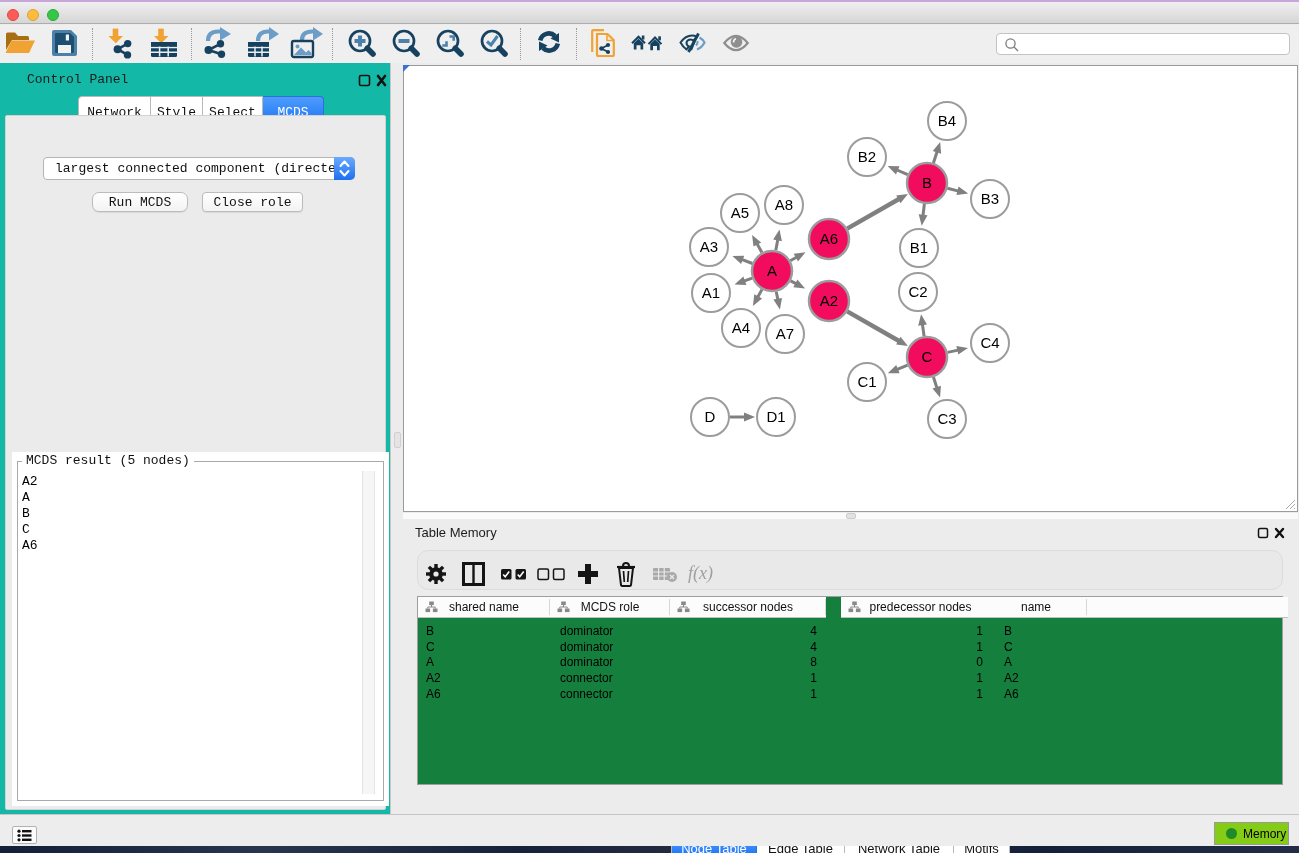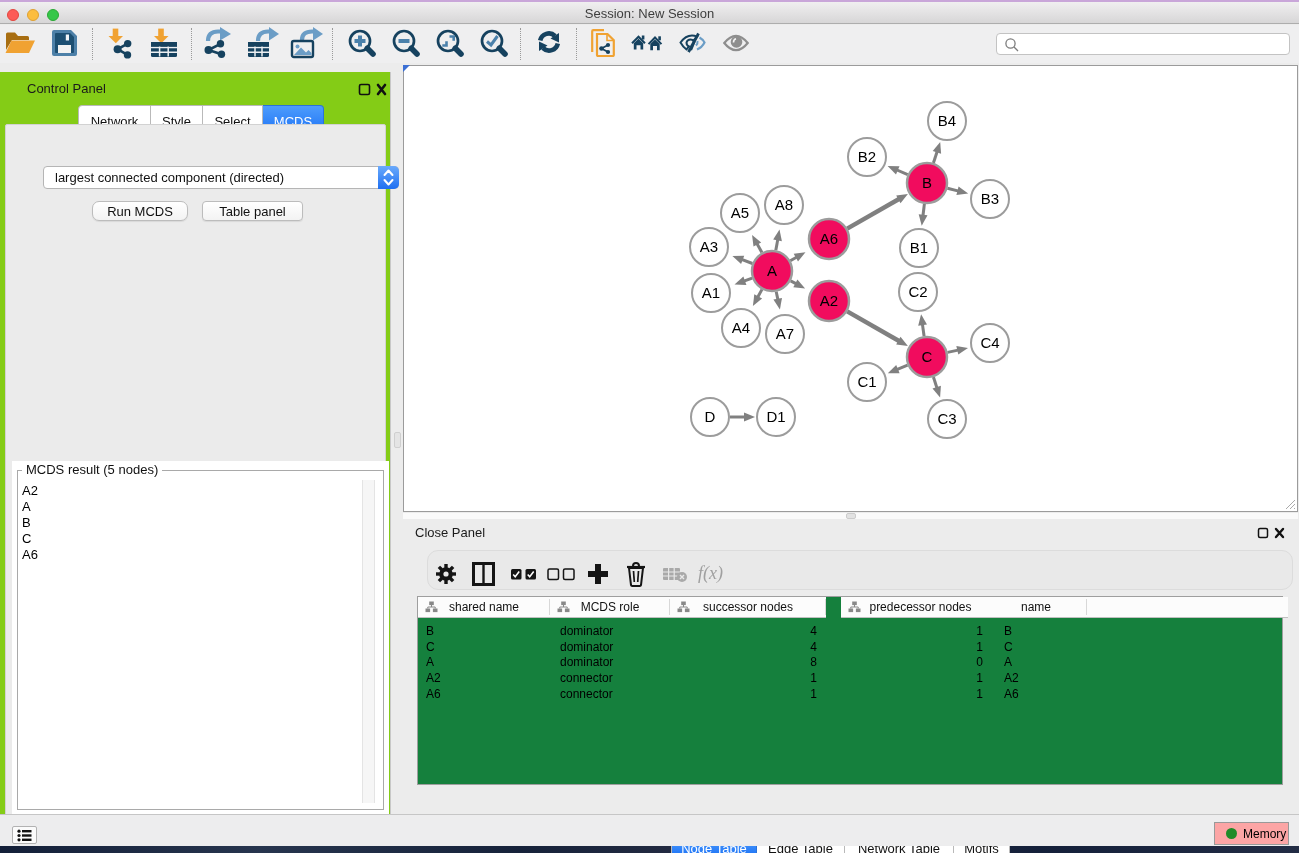--- a/index.html
+++ b/index.html
@@ -6,64 +6,63 @@
 .abs{position:absolute;}
 #app{position:absolute;left:0;top:0;width:1299px;height:846px;background:#ececec;}
 #purple{position:absolute;left:0;top:0;width:1299px;height:2px;background:#c9a6d9;}
 #titlebar{position:absolute;left:0;top:2px;width:1299px;height:22px;background:linear-gradient(#f0eff0,#d7d6d7);border-bottom:1px solid #adadad;}
 #titlebar .title{position:absolute;left:0;right:0;top:4px;text-align:center;font-size:13px;color:#3e3e3e;}
 .tl{position:absolute;width:12px;height:12px;border-radius:50%;top:7px;}
 #toolbar{position:absolute;left:0;top:25px;width:1299px;height:38px;background:#efeff0;}
 .tsep{position:absolute;top:3px;height:32px;width:0;border-left:1px dotted #9a9a9a;}
 #search{position:absolute;left:996px;top:8px;width:294px;height:22px;background:#fff;border:1px solid #c3c3c3;border-radius:4px;}
 
-#cpanel{position:absolute;left:0;top:72px;width:391px;height:751px;background:#84cc16;border-right:1px solid #c8c8c8;}
+#cpanel{position:absolute;left:0;top:63px;width:391px;height:751px;background:#14b8a6;border-right:1px solid #c8c8c8;font-family:Liberation Mono, monospace;}
 #cpanel .hdr{position:absolute;left:27px;top:9px;font-size:13px;color:#1b1b1b;}
 .tabrow{position:absolute;display:flex;font-size:13px;}
 .tabrow .tab{background:#fff;border:1px solid #b9b9b9;border-left:none;color:#111;display:flex;align-items:center;justify-content:center;}
 .tabrow .tab:first-child{border-left:1px solid #b9b9b9;border-radius:4px 0 0 4px;}
 .tabrow .tab:last-child{border-radius:0 4px 4px 0;}
 .tabrow .sel{background:linear-gradient(#4d9cfc,#1a70f5);border-color:#2a72d8;color:#fff;}
 #cpcontent{position:absolute;left:5px;top:52px;width:381px;height:695px;background:#ebebeb;border:1px solid #d2d2d2;border-radius:2px;}
 #optlabel{position:absolute;left:0;width:391px;top:74px;text-align:center;font-size:13px;color:#111;}
-#combo{position:absolute;left:43px;top:94px;width:356px;height:23px;background:#fff;border:1px solid #b5b5b5;border-radius:4px;font-size:13px;color:#111;line-height:21px;padding-left:11px;}
+#combo{position:absolute;left:43px;top:94px;width:312px;height:23px;background:#fff;border:1px solid #b5b5b5;border-radius:4px;font-size:13px;color:#111;line-height:21px;padding-left:11px;}
 #combo .step{position:absolute;right:-1px;top:-1px;width:21px;height:23px;background:linear-gradient(#6aaafc,#1e6ff1);border-radius:0 5px 5px 0;}
 .btn{position:absolute;background:linear-gradient(#ffffff,#f3f3f3);border:1px solid #bcbcbc;border-radius:4px;font-size:13px;color:#111;display:flex;align-items:center;justify-content:center;box-shadow:0 1px 1px rgba(0,0,0,0.08);}
 #whitepanel{position:absolute;left:12px;top:389px;width:377px;height:354px;background:#fff;}
 #groupbox{position:absolute;left:17px;top:398px;width:367px;height:340px;border:1px solid #a9a9a9;}
 #grouplabel{position:absolute;left:22px;top:390px;background:#fff;padding:0 4px;font-size:13px;color:#111;}
 #listbox{position:absolute;left:18px;top:408px;width:362px;height:322px;font-size:13px;color:#000;}
 #listbox .sb{position:absolute;left:344px;top:0px;width:13px;height:323px;background:#f6f6f6;border-left:1px solid #e4e4e4;border-right:1px solid #e4e4e4;}
 #listbox div.it{padding-left:4px;height:16.05px;line-height:16.05px;}
 
 #netframe{position:absolute;left:403px;top:65px;width:895px;height:447px;background:#fff;border:1px solid #9b9b9b;}
 #nettitle{position:absolute;left:0;top:0;width:100%;height:20px;background:linear-gradient(#f5f5f5,#d8d8d8);border-bottom:1px solid #b5b5b5;}
 #nettitle .title{position:absolute;left:0;right:0;top:3px;text-align:center;font-size:13px;color:#333;}
 
 #tpanel{position:absolute;left:392px;top:522px;width:907px;height:292px;background:#ececec;}
 #tpanel .hdr{position:absolute;left:23px;top:3px;font-size:13px;color:#1b1b1b;}
-#ttoolbar{position:absolute;left:25px;top:28px;width:866px;height:40px;background:#e9e9e9;border:1px solid #dcdcdc;border-radius:11px;margin-left:10px;}
+#ttoolbar{position:absolute;left:25px;top:28px;width:866px;height:40px;background:#e9e9e9;border:1px solid #dcdcdc;border-radius:11px;}
 #ttable{position:absolute;left:25px;top:74px;width:866px;height:189px;background:#15803d;border:1px solid #9e9e9e;font-size:12px;}
 .thead{position:absolute;left:0;top:0;height:21px;border-bottom:1px solid #c0c0c0;background:#fcfcfc;display:flex;align-items:center;justify-content:center;font-size:12px;color:#111;}
 .trow{position:absolute;font-size:12px;color:#000;height:16px;line-height:16px;}
 #tabs2{position:absolute;display:flex;font-size:13px;margin-top:48px;}
 
 #statusbar{position:absolute;left:0;top:814px;width:1299px;height:32px;background:#ededee;border-top:1px solid #c6c6c6;}
-#memgreen{position:absolute;left:1214px;top:822px;width:75px;height:23px;background:#fca5a5;border:1px solid #999;font-size:12px;color:#000;display:flex;align-items:center;}
+#memgreen{position:absolute;left:1214px;top:822px;width:75px;height:23px;background:#84cc16;border:1px solid #999;font-size:12px;color:#000;display:flex;align-items:center;}
 #wall{position:absolute;left:0;top:846px;width:1299px;height:7px;background:linear-gradient(90deg,#131f38,#27354e 20%,#16223a 40%,#2b3046 60%,#14203a 80%,#222c44);}
 </style></head>
 <body>
 <div id="app"></div>
 <div id="wall"></div>
 <div id="purple"></div>
 <div id="titlebar">
   <span class="tl" style="left:7px;background:#fc5b57;border:1px solid #e2463f;"></span>
   <span class="tl" style="left:27px;background:#fcbd3f;border:1px solid #dfa033;"></span>
   <span class="tl" style="left:47px;background:#35c749;border:1px solid #2aa835;"></span>
-  <div class="title">Session: New Session</div>
 </div>
 <div id="toolbar">
   <span class="tsep" style="left:92px"></span>
     <span class="tsep" style="left:191px"></span>
     <span class="tsep" style="left:332px"></span>
     <span class="tsep" style="left:520px"></span>
     <span class="tsep" style="left:576px"></span>
 <svg class="abs" style="left:4px;top:4px" width="33" height="28" viewBox="0 0 33 28">
       <path d="M2 21 L2 5 Q2 3.5 3.5 3.5 L11 3.5 L14 7 L23.5 7 Q25 7 25 8.5 L25 11 L8 11 Z" fill="#a86e12"></path>
       <path d="M1.5 24 L7.5 11.5 L31 11.5 L25 24 Z" fill="#f0a232"></path>
@@ -190,21 +189,21 @@
     <div class="tab sel" style="width:61px">MCDS</div>
   </div>
   <div id="cpcontent"></div>
   <div id="combo">largest connected component (directed)
     <div class="step"><svg width="21" height="23" viewBox="0 0 21 23">
           <path d="M6.5 9 L10.5 4.5 L14.5 9" fill="none" stroke="#fff" stroke-width="2" stroke-linecap="round" stroke-linejoin="round"></path>
           <path d="M6.5 14 L10.5 18.5 L14.5 14" fill="none" stroke="#fff" stroke-width="2" stroke-linecap="round" stroke-linejoin="round"></path>
         </svg></div>
   </div>
   <div class="btn" style="left:92px;top:129px;width:96px;height:20px;border-radius:7px;">Run MCDS</div>
-  <div class="btn" style="left:202px;top:129px;width:101px;height:20px;">Table panel</div>
+  <div class="btn" style="left:202px;top:129px;width:101px;height:20px;">Close role</div>
   <div id="whitepanel"></div>
   <div id="groupbox"></div>
   <div id="grouplabel">MCDS result (5 nodes)</div>
   <div id="listbox">
     <div class="sb"></div>
     <div class="it" style="margin-top:2.5px">A2</div>
       <div class="it">A</div>
       <div class="it">B</div>
       <div class="it">C</div>
       <div class="it">A6</div>
@@ -297,21 +296,21 @@
 <circle cx="776" cy="416" r="19" fill="#ffffff" stroke="#9c9c9c" stroke-width="2"></circle>
 <text x="776" y="421" text-anchor="middle" font-size="15" fill="#000">D1</text>
   </svg>
   <svg class="abs" style="right:1px;bottom:1px" width="12" height="12" viewBox="0 0 12 12">
       <path d="M11 2 L2 11 M11 6 L6 11 M11 10 L10 11" stroke="#aaa" stroke-width="1"></path>
     </svg>
 </div>
 <div class="abs" style="left:403px;top:513px;width:895px;height:6px;background:#fafafa;"></div>
 <div class="abs" style="left:846px;top:513px;width:10px;height:6px;background:#e2e2e2;border:1px solid #cccccc;border-radius:2px;"></div>
 <div id="tpanel">
-  <div class="hdr">Close Panel</div>
+  <div class="hdr">Table Memory</div>
   <svg class="abs" style="left:865px;top:5px" width="30" height="13" viewBox="0 0 30 13">
       <rect x="1.5" y="1.5" width="9" height="9" rx="1.5" fill="none" stroke="#111" stroke-width="1.5"></rect>
       <path d="M19 2 L26 10 M26 2 L19 10" stroke="#111" stroke-width="2.4" stroke-linecap="round"></path>
     </svg>
   <div id="ttoolbar">
   <svg class="abs" style="left:7px;top:12px" width="22" height="22" viewBox="0 0 22 22">
         <circle cx="11" cy="11" r="6.8" fill="#151515"></circle>
         <circle cx="11" cy="11" r="2.6" fill="#e9e9e9"></circle>
         <line x1="17.0" y1="11.0" x2="21.0" y2="11.0" stroke="#151515" stroke-width="3.4"></line>
         <line x1="15.2" y1="15.2" x2="18.1" y2="18.1" stroke="#151515" stroke-width="3.4"></line>

